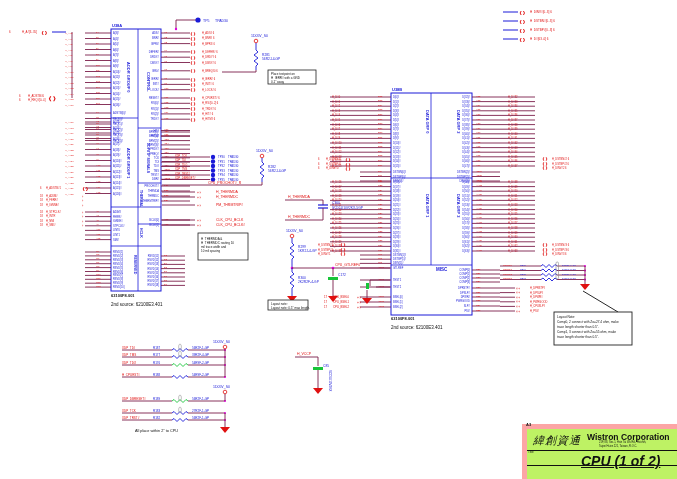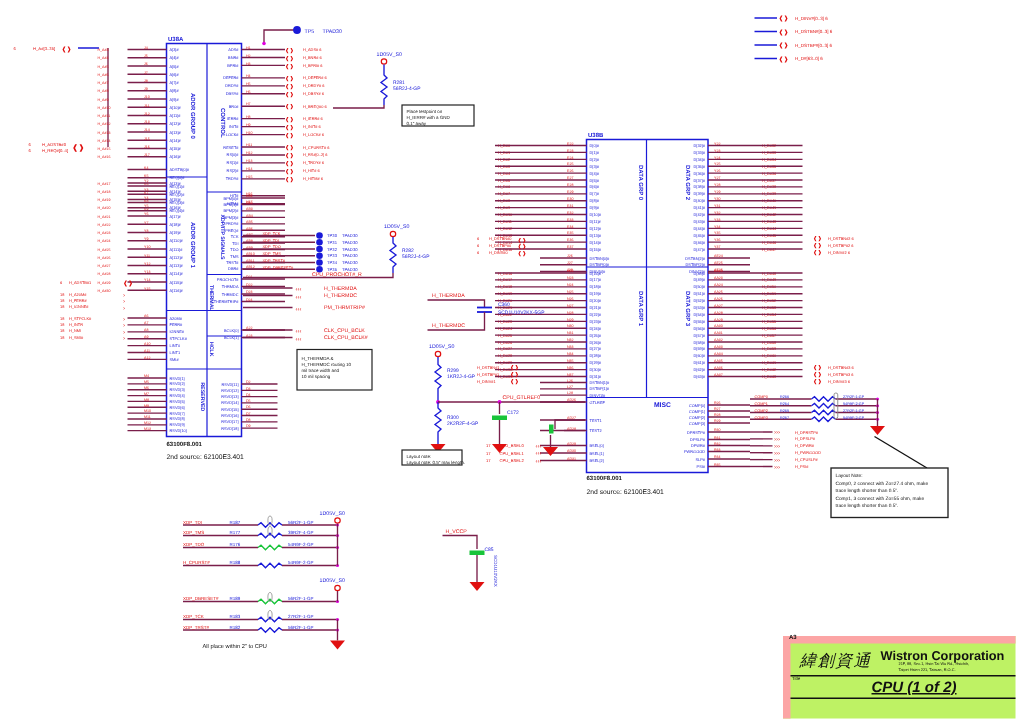--- a/index.html
+++ b/index.html
@@ -1159,15 +1159,15 @@
 <div style="position:absolute;left:522px;top:424px;width:153px;height:53px;border:5px solid #fca5a5;background:#bef264;">
   <div class="tb" style="left:-1px;top:-7px;font-size:4px;font-weight:bold;color:#111;">A3</div>
   <div class="tb" style="left:0;top:0;width:153px;height:21px;border-bottom:1px solid #111;">
     <div class="tb" style="left:6px;top:4px;font-size:11px;font-style:italic;font-family:'DejaVu Serif',serif;color:#111;letter-spacing:1px;">緯創資通</div>
     <div class="tb" style="left:60px;top:3px;font-size:8.5px;font-weight:bold;color:#111;white-space:nowrap;">Wistron Corporation</div>
     <div class="tb" style="left:72px;top:12px;font-size:2.6px;color:#111;white-space:nowrap;">21F, 88, Sec.1, Hsin Tai Wu Rd., Hsichih,</div>
     <div class="tb" style="left:72px;top:15.5px;font-size:2.6px;color:#111;white-space:nowrap;">Taipei Hsien 221, Taiwan, R.O.C.</div>
   </div>
   <div class="tb" style="left:0;top:21px;width:153px;height:15px;border-bottom:1px solid #111;">
     <div class="tb" style="left:1px;top:0;font-size:3px;color:#111;">Title</div>
-    <div class="tb" style="left:54px;top:3px;font-size:10px;font-weight:bold;font-style:italic;color:#111;text-decoration:underline;white-space:nowrap;">CPU (1 of 2)</div>
+    <div class="tb" style="left:54px;top:3px;font-size:14px;font-weight:bold;font-style:italic;color:#111;text-decoration:underline;white-space:nowrap;">CPU (1 of 2)</div>
   </div>
 </div>
 
 </body></html>

